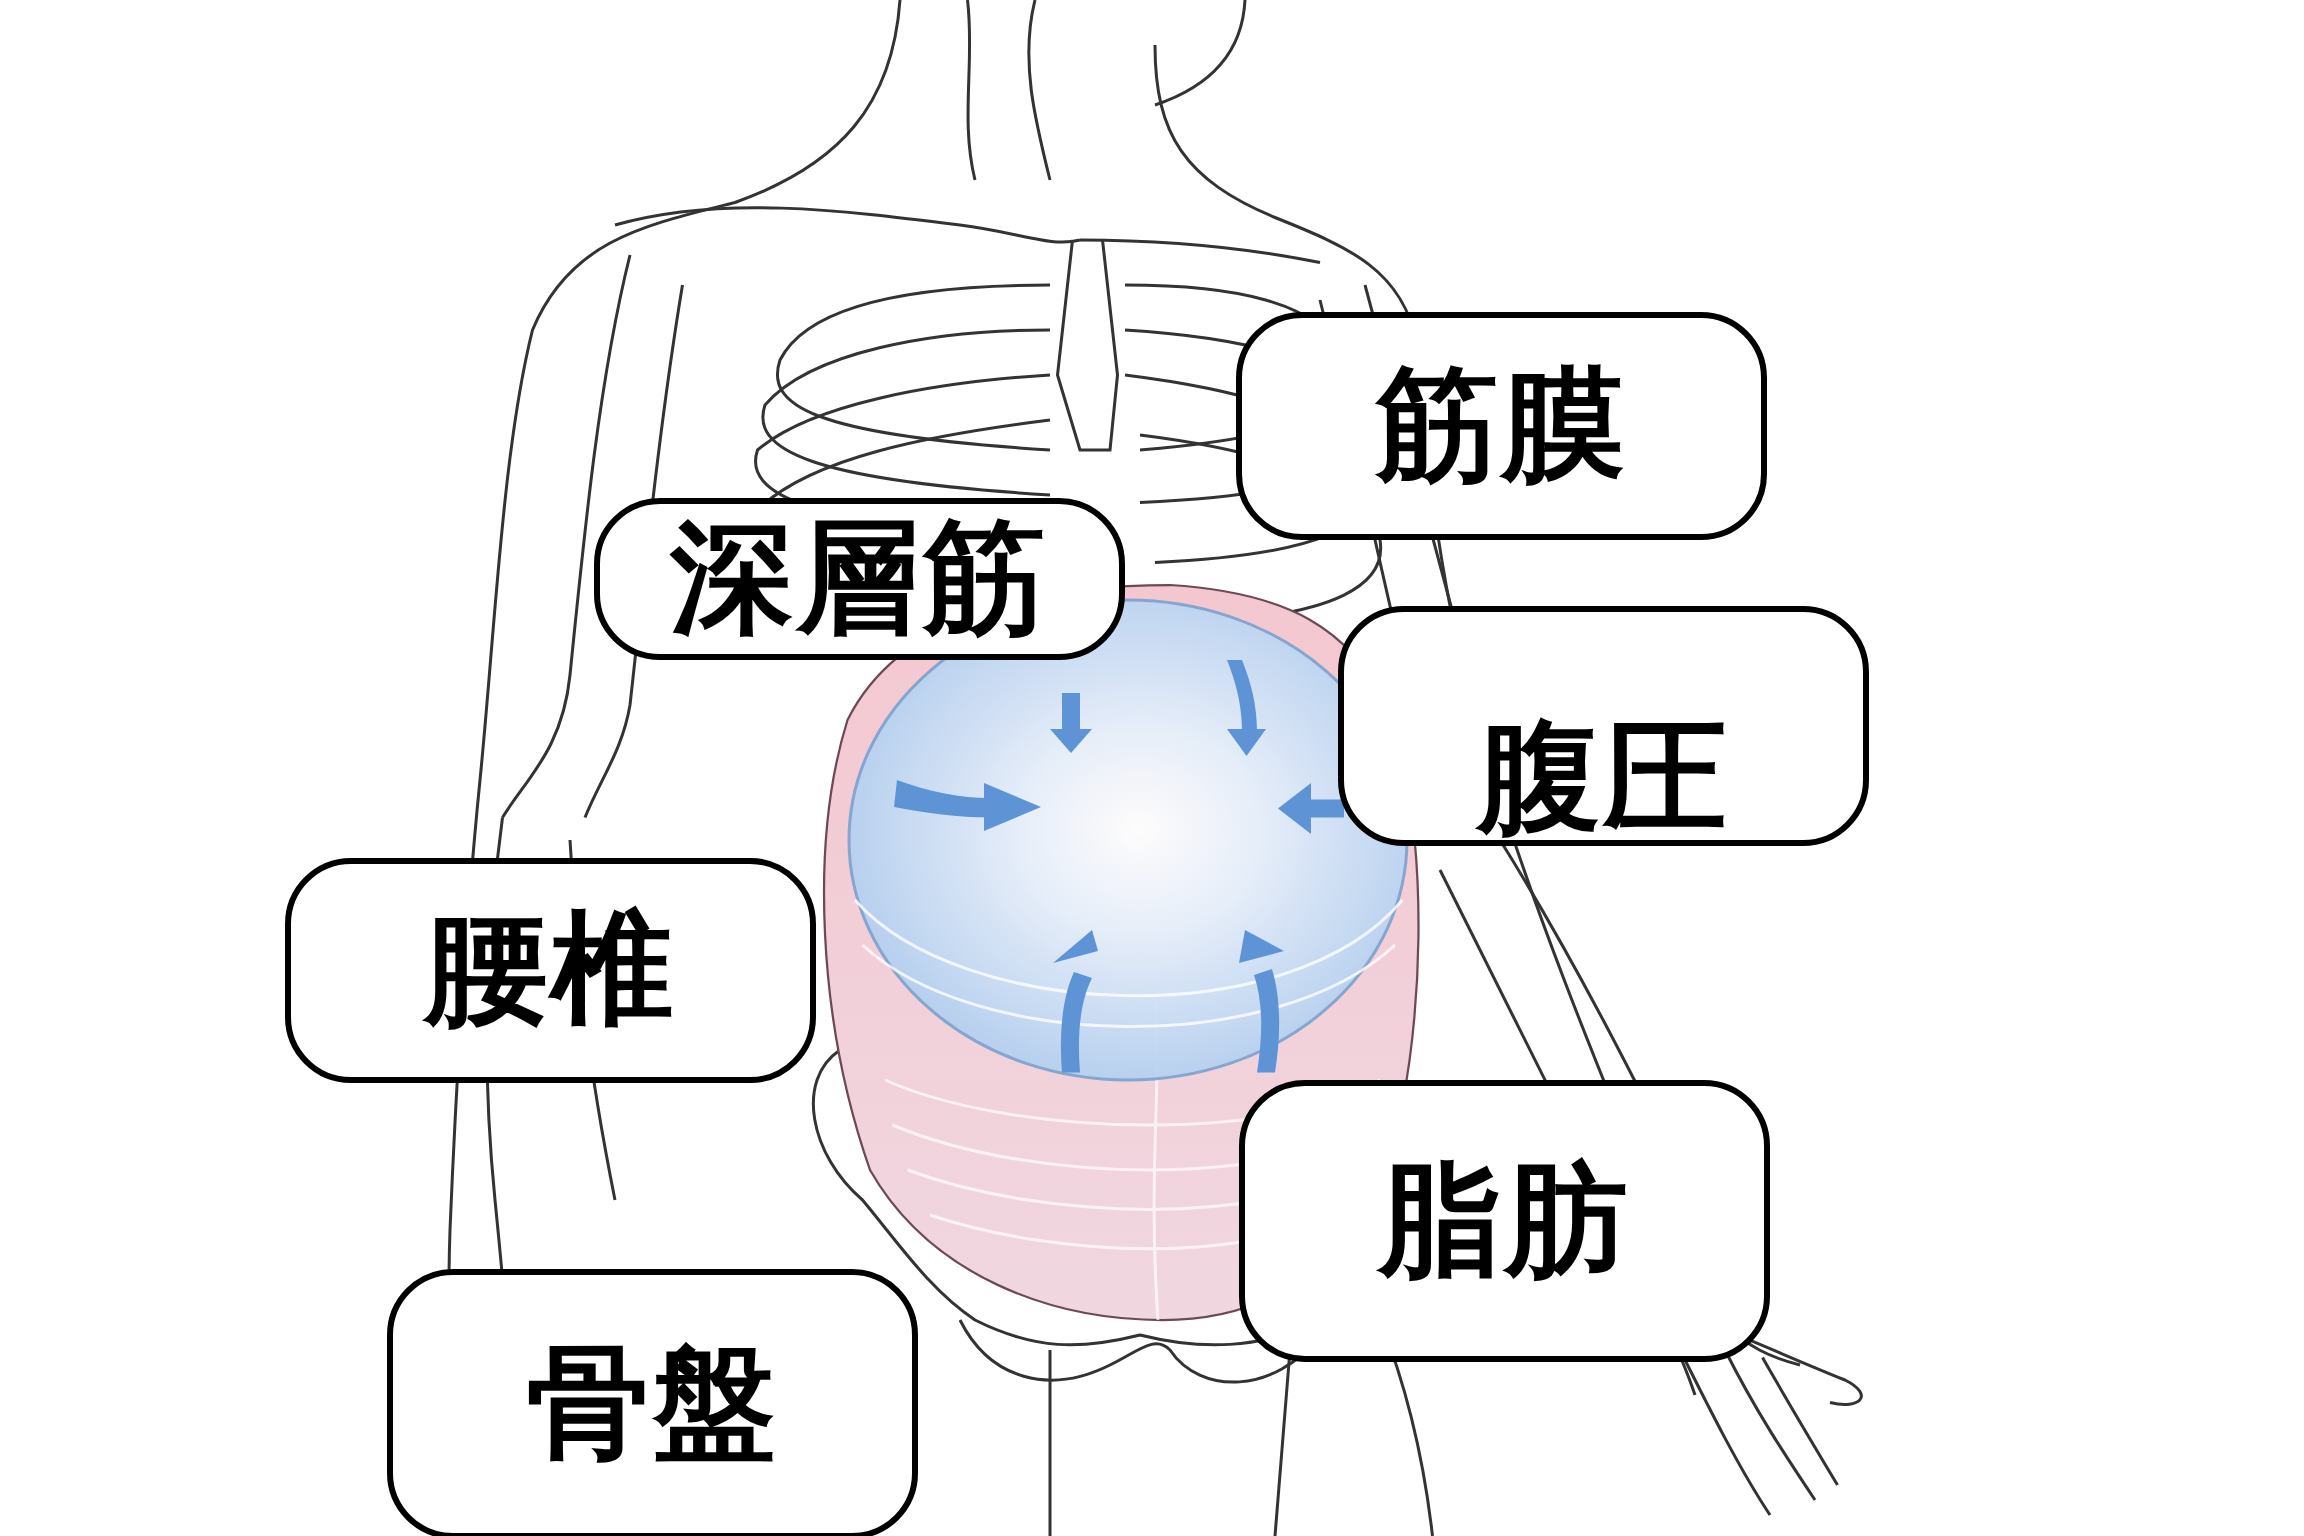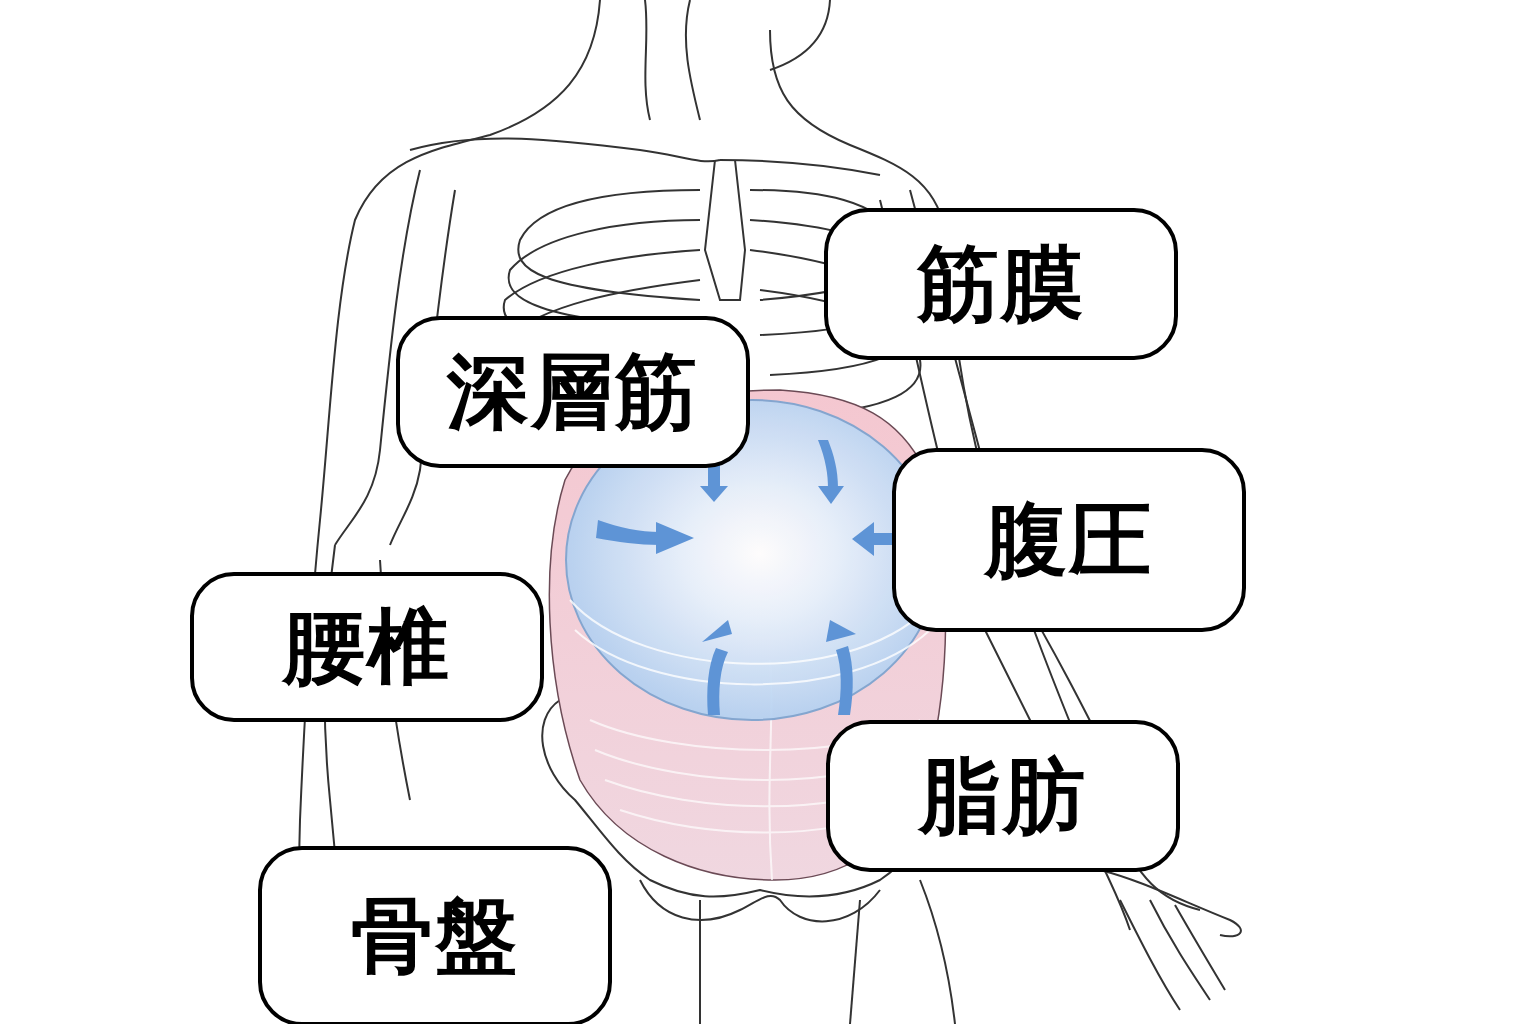--- a/index.html
+++ b/index.html
@@ -117,28 +117,28 @@
       <g>
         <path d="M838 715 C842 690 842 668 836 650 L848 646 C854 666 854 690 850 715 Z"></path>
         <polygon points="826,642 856,634 830,620"></polygon>
       </g>
     </g>
   </svg>
 
   <div class="label" style="left:824px; top:208px; width:354px; height:152px;text-align:center;">
     <span>筋膜</span>
   </div>
-  <div class="label" style="left:396px; top:316px; width:354px; height:152px;">
+  <div class="label" style="left:396px; top:332px; width:354px; height:108px;">
     <span>深層筋</span>
   </div>
-  <div class="label" style="left:892px; top:448px; width:354px; height:184px;">
+  <div class="label" style="left:892px; top:404px; width:354px; height:160px;align-items:flex-end;">
     <span>腹圧</span>
   </div>
   <div class="label" style="left:190px; top:572px; width:354px; height:150px;">
     <span>腰椎</span>
   </div>
-  <div class="label" style="left:826px; top:720px; width:354px; height:152px;">
+  <div class="label" style="left:826px; top:720px; width:354px; height:188px;">
     <span>脂肪</span>
   </div>
   <div class="label" style="left:258px; top:846px; width:354px; height:180px;">
     <span>骨盤</span>
   </div>
 </div>
 
 </body></html>

